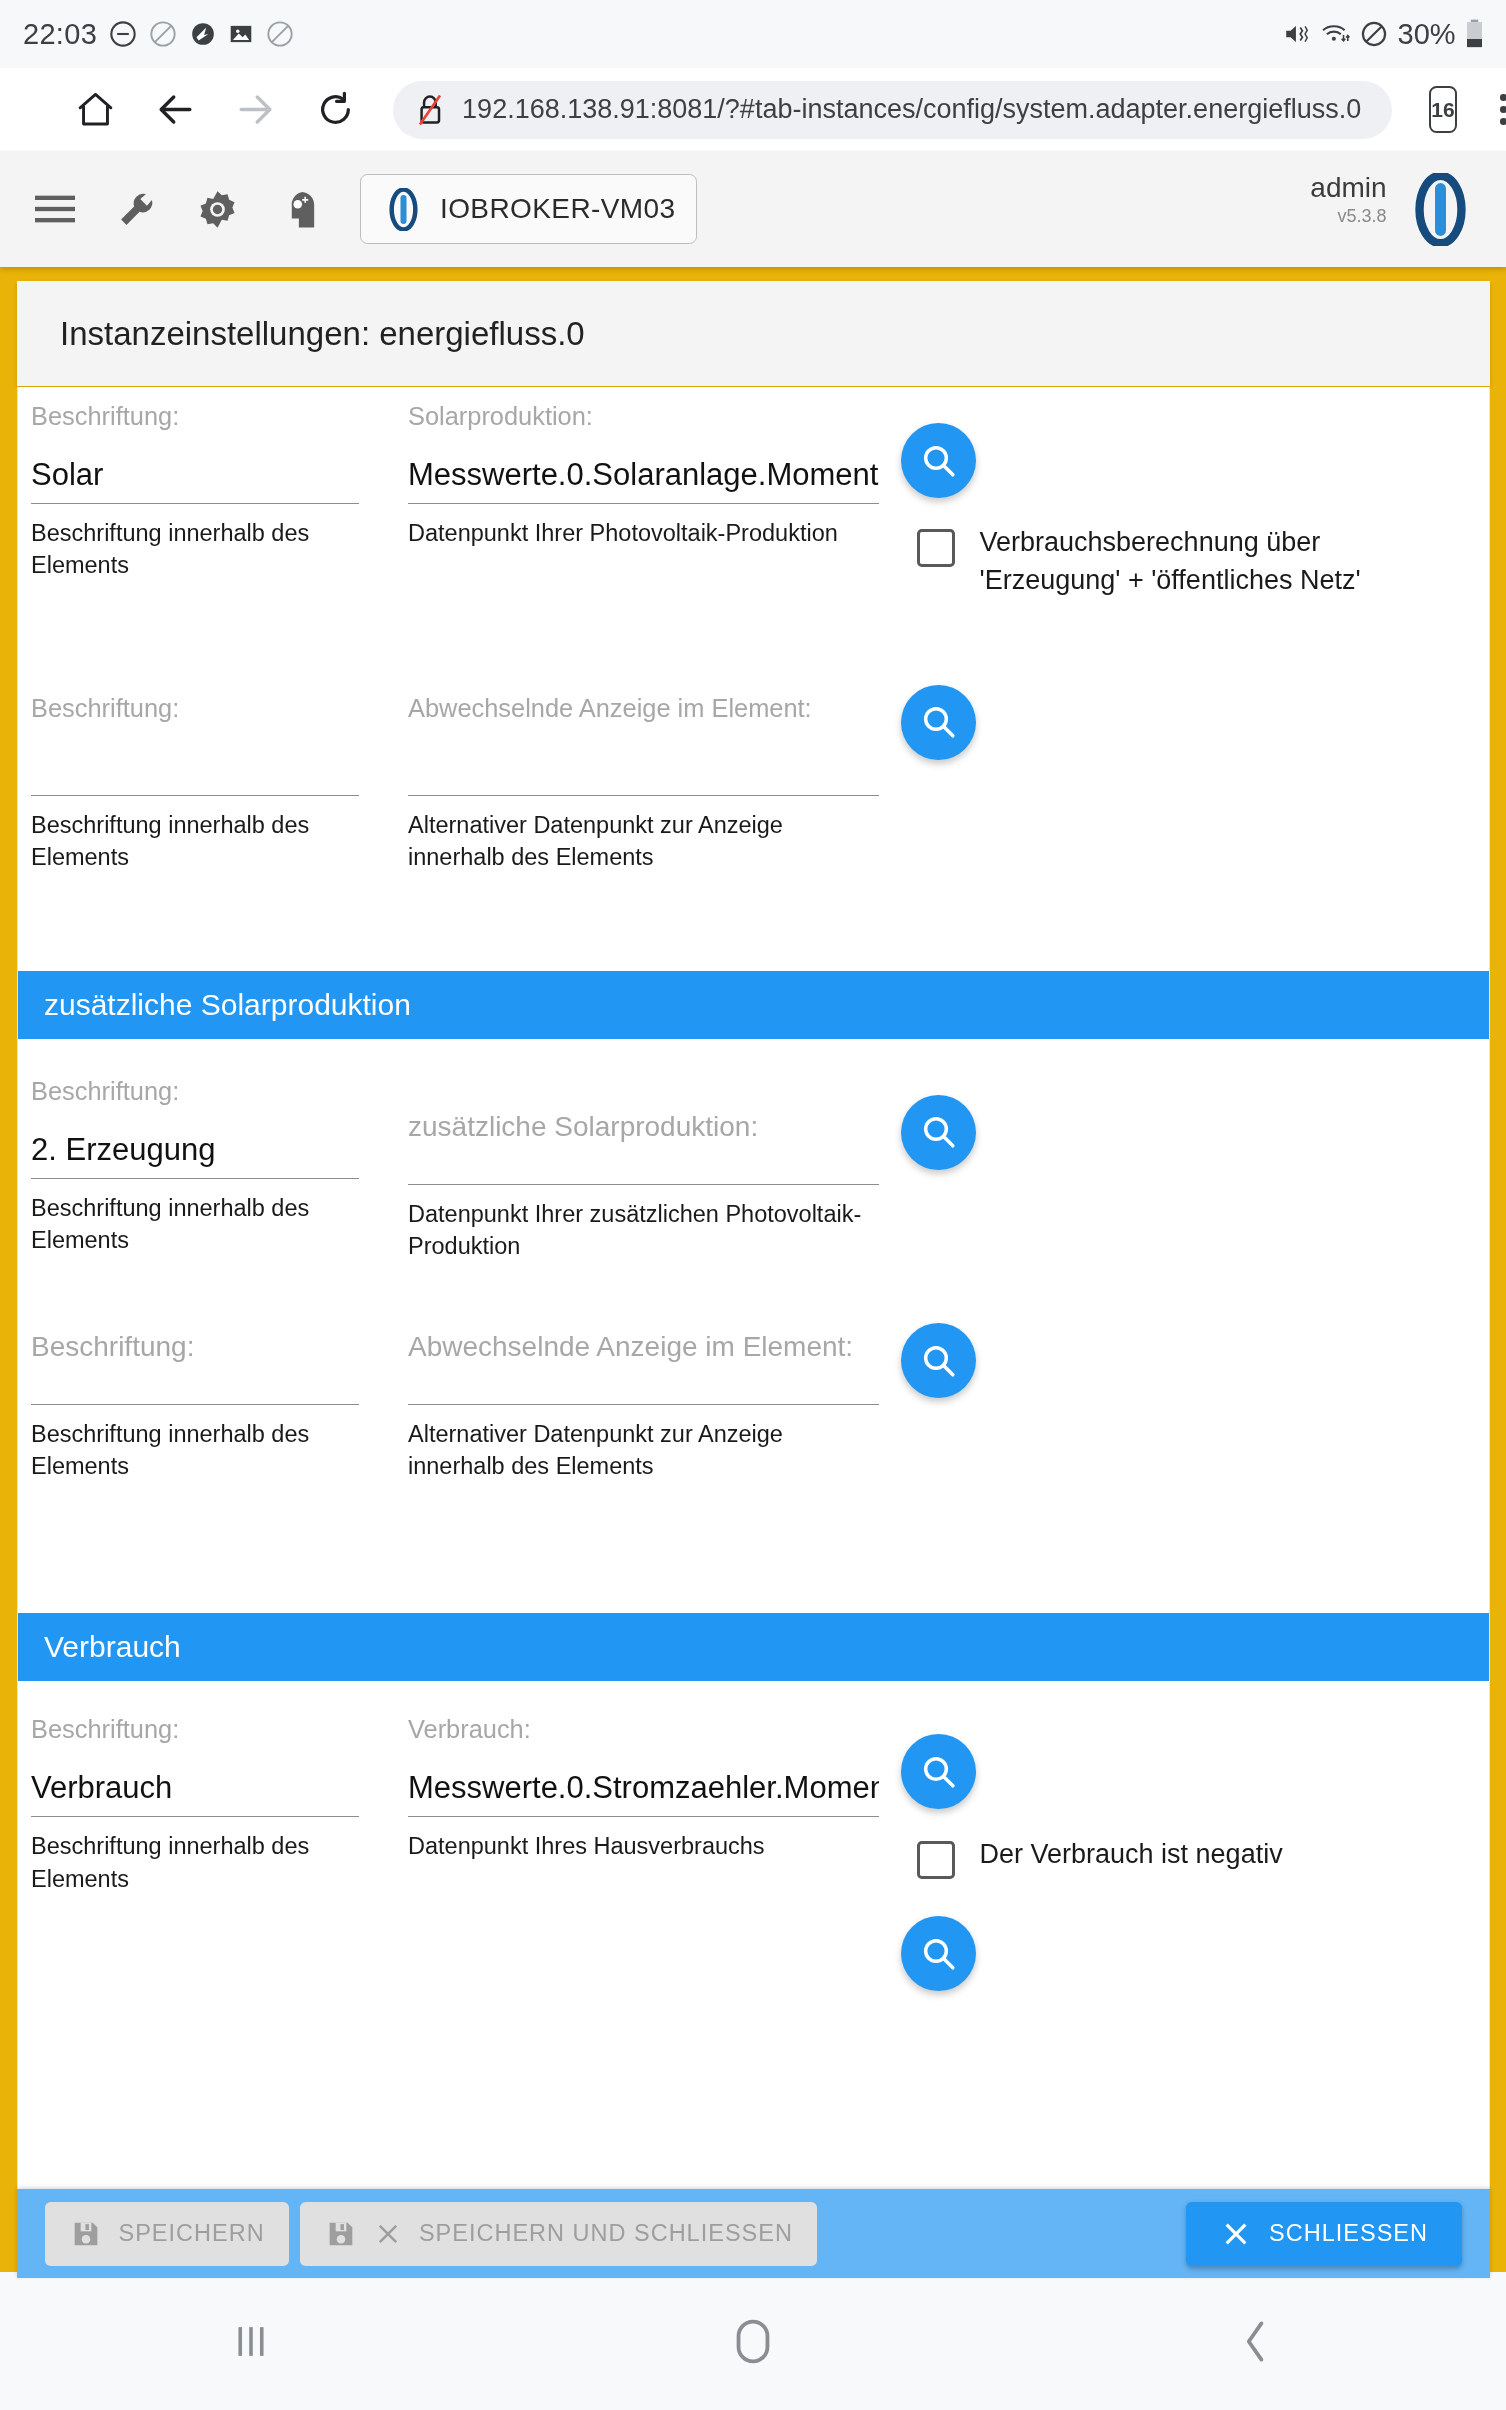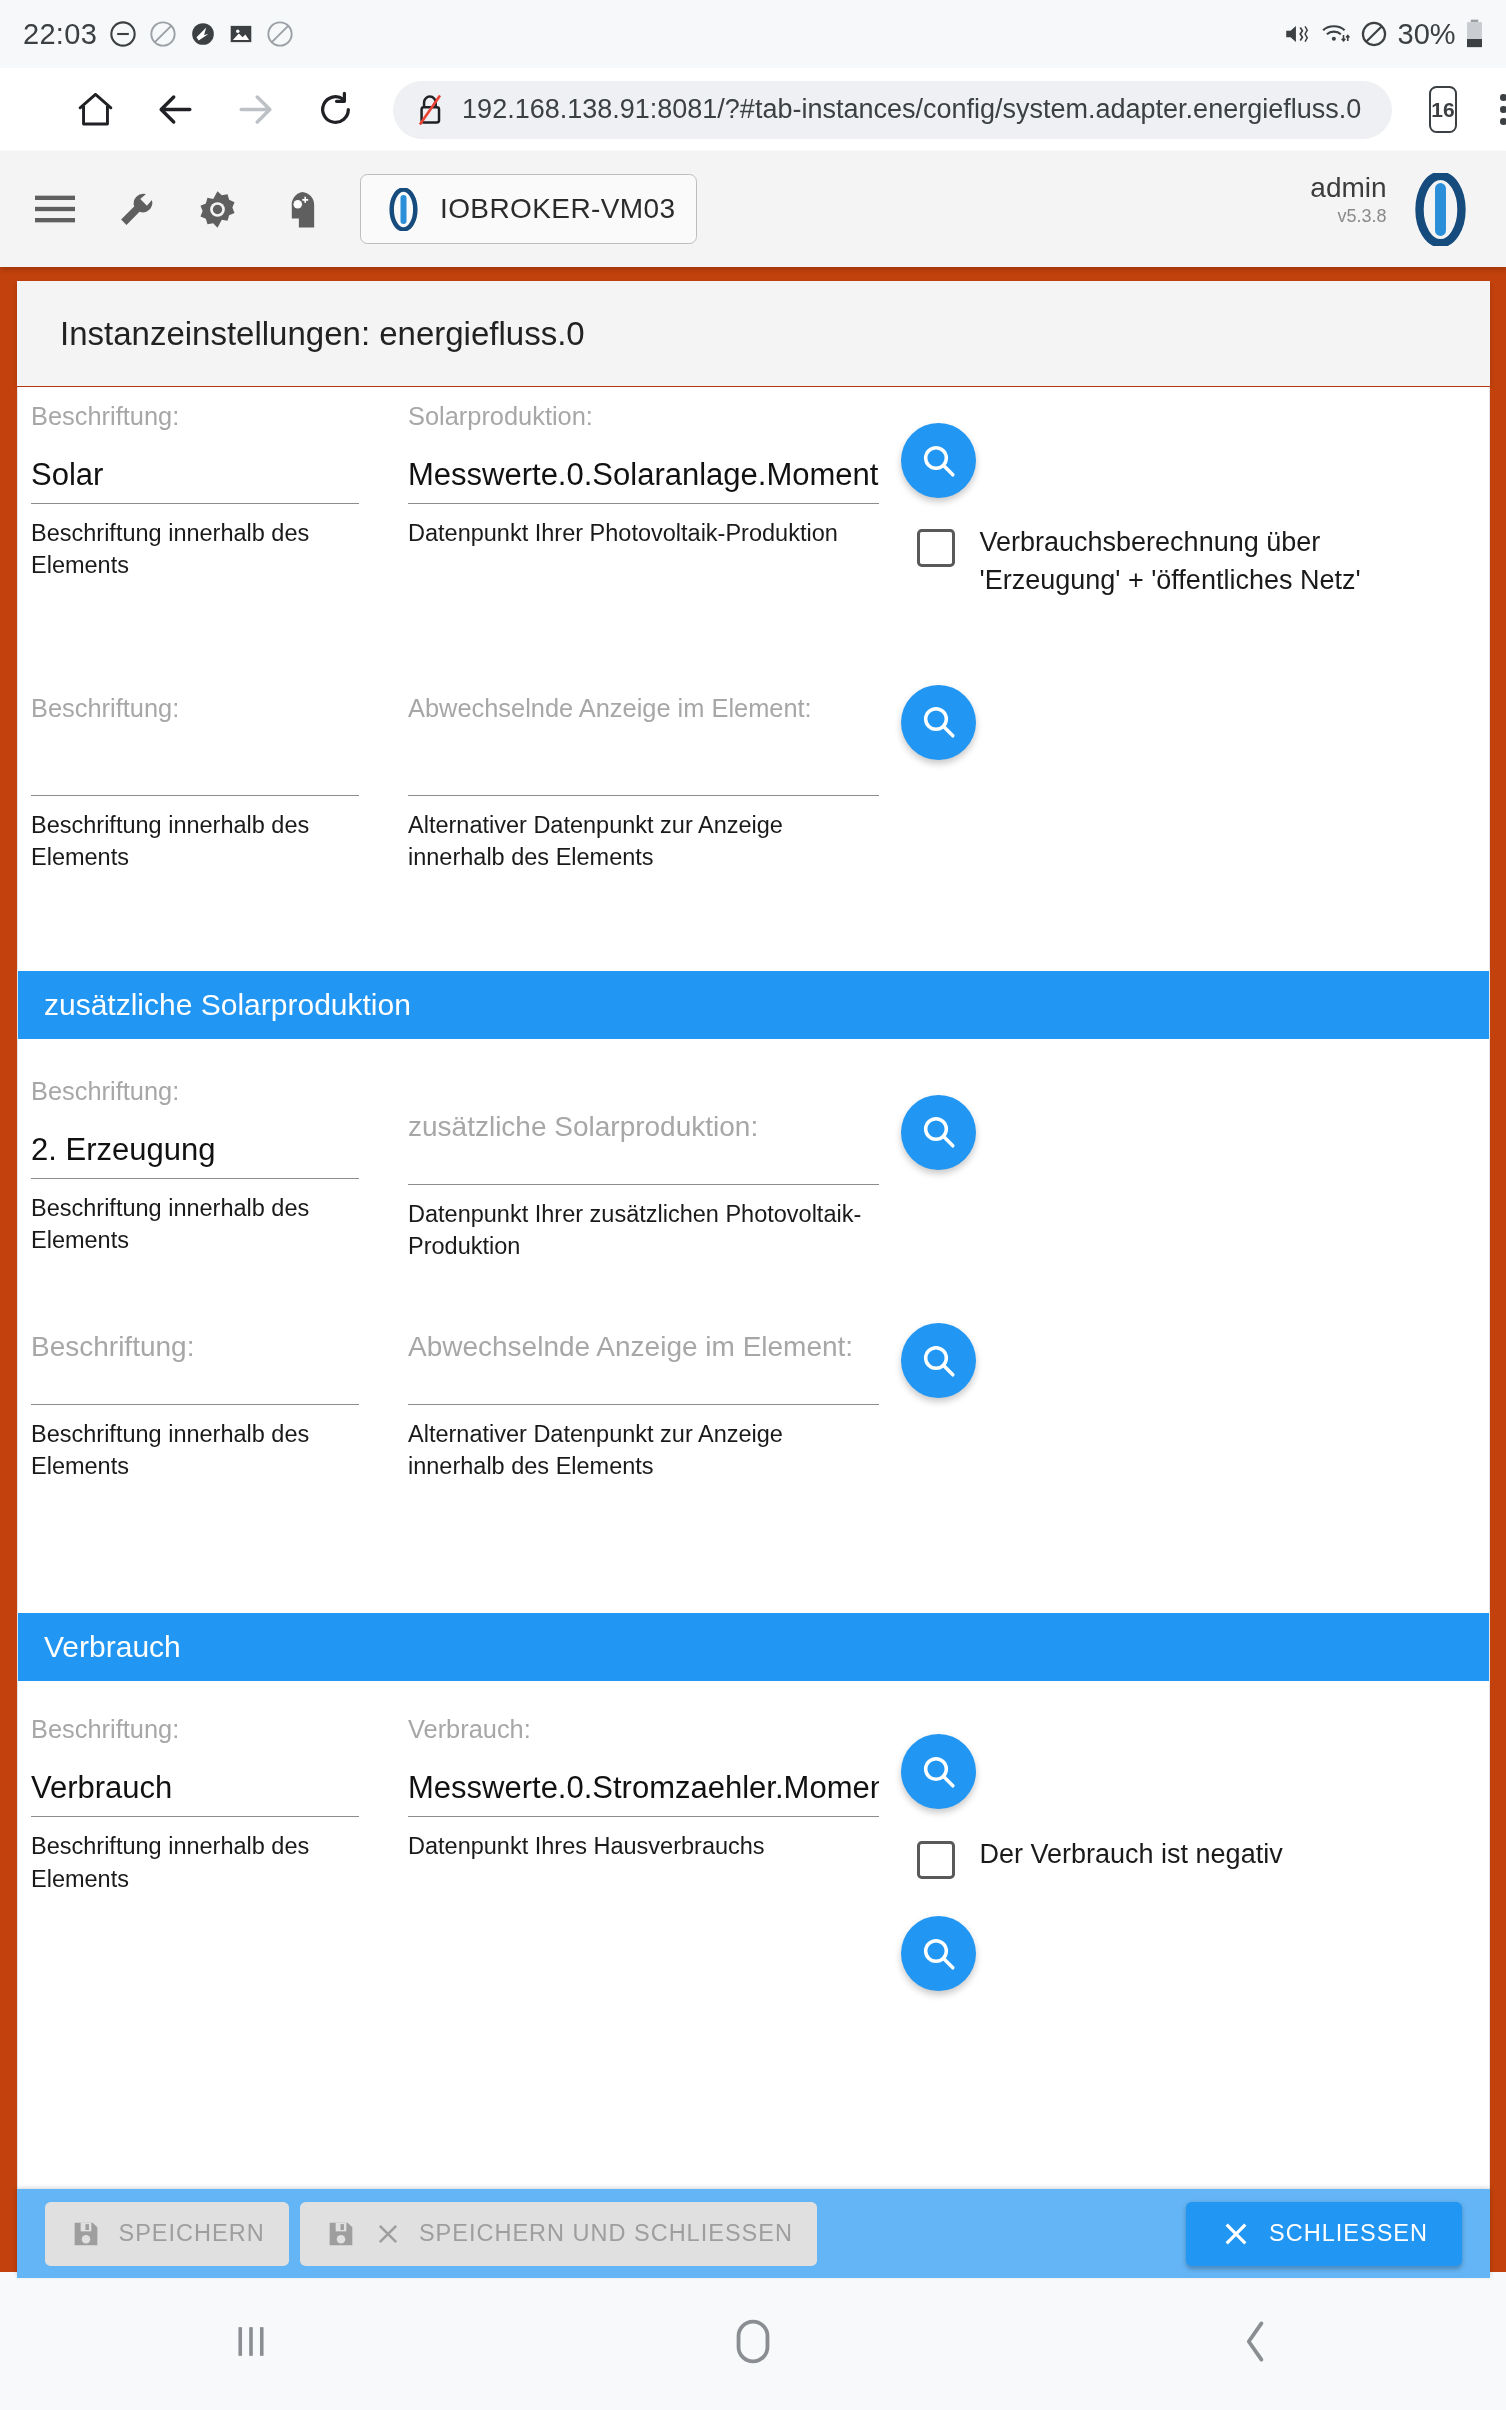--- a/index.html
+++ b/index.html
@@ -78,21 +78,21 @@
   .appbar-right{
     margin-left:auto; display:flex; gap:17px; padding-right:9.4px;
   }
   .user-col{ display:flex; flex-direction:column; align-items:flex-end; }
   .user-name{ font-size:28px; color:#3c3c3c; line-height:1.05; }
   .user-ver{ font-size:18px; color:#8a8a8a; margin-top:3.8px; }
 
   
   .page{
     position:absolute; top:266px; left:0; width:1507px; height:2006px;
-    background:#c2410c;
+    background:#eab308;
     overflow:hidden;
   }
   .title-card{
     margin:15px 17px 0 17px;
     height:105px; background:#f4f4f4;
     display:flex; align-items:center; padding:0 43px;
     box-shadow:0 1.9px 4.7px rgba(0,0,0,.14);
   }
   .title-card h1{ font-size:33px; font-weight:400; color:#222; }
 

